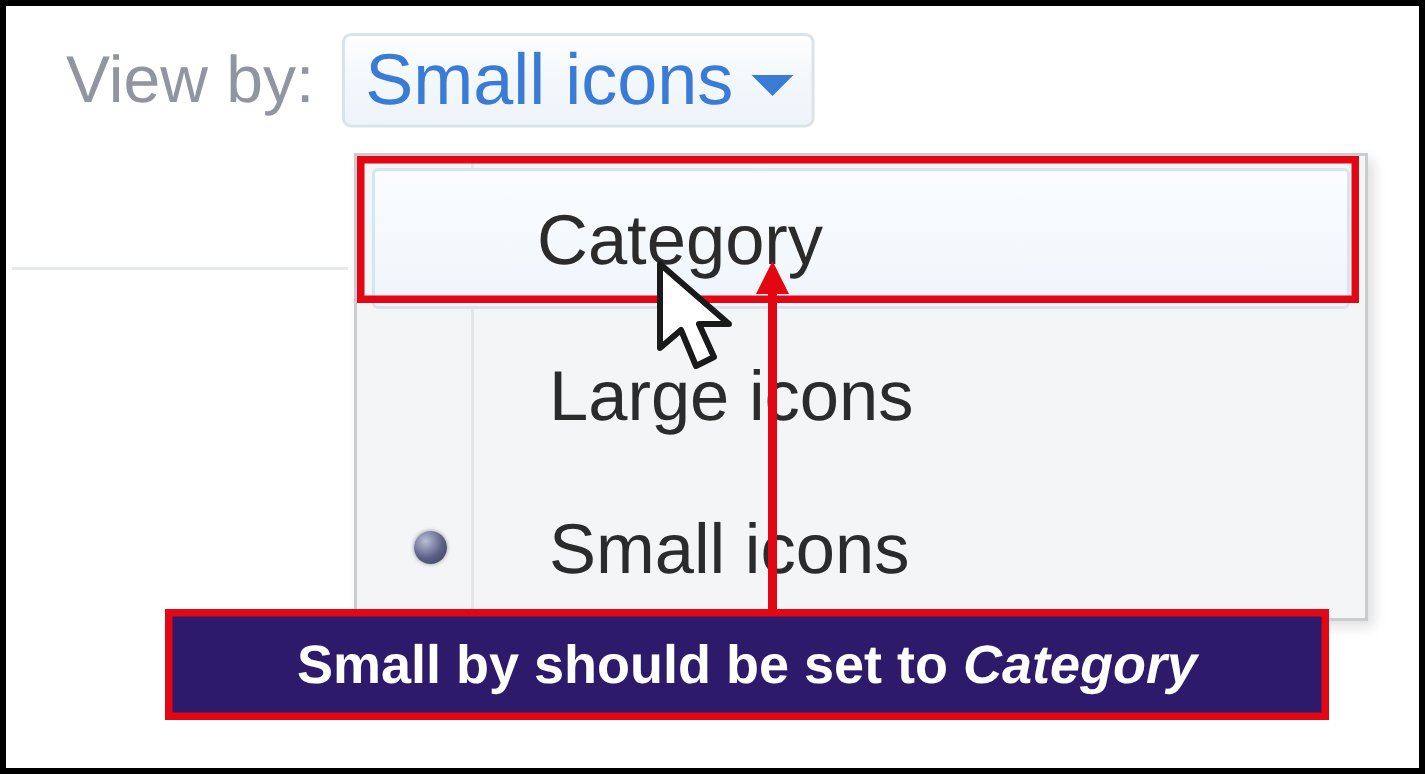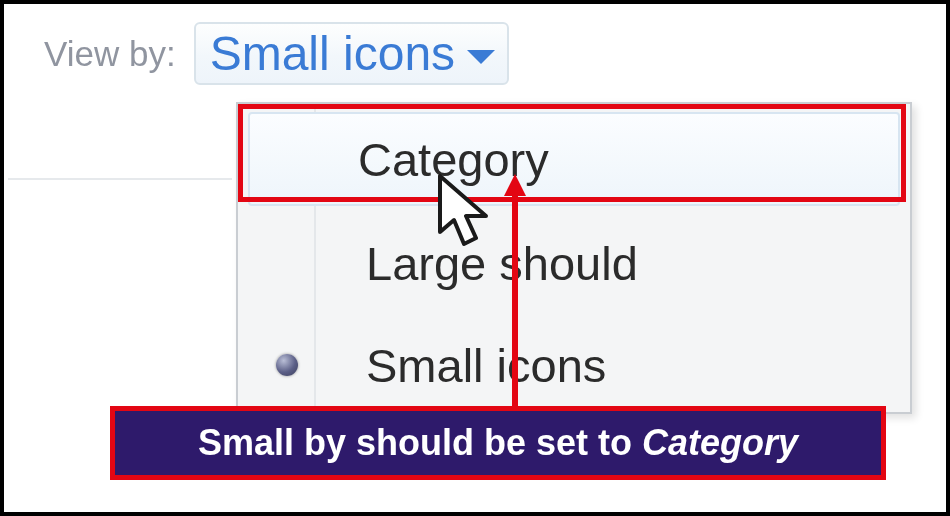--- a/index.html
+++ b/index.html
@@ -24,21 +24,21 @@
     }
     .top-row {
       position: absolute;
       top: 18px;
       left: 40px;
       display: flex;
       align-items: center;
       gap: 18px;
     }
     .view-by-label {
-      font-size: 35px;
+      font-size: 44px;
       color: #9095a0;
       font-weight: 400;
     }
     .dropdown-button {
       display: flex;
       align-items: center;
       gap: 12px;
       padding: 2px 12px 2px 14px;
       background: linear-gradient(to bottom, #fdfefe 0%, #f2f7fb 55%, #eef4fa 100%);
       border: 2px solid #d9e3ea;
@@ -200,21 +200,21 @@
 
   <div class="dropdown-menu">
     <div class="menu-gutter"></div>
 
     <div class="menu-item hovered">
       <span class="menu-label">Category</span>
     </div>
 
     <div class="menu-item menu-item-2">
       <span class="menu-icon"></span>
-      <span class="menu-label">Large should</span>
+      <span class="menu-label">Large icons</span>
     </div>
 
     <div class="menu-item menu-item-3">
       <span class="menu-icon">
         <span class="radio-dot"></span>
       </span>
       <span class="menu-label">Small icons</span>
     </div>
   </div>
 

